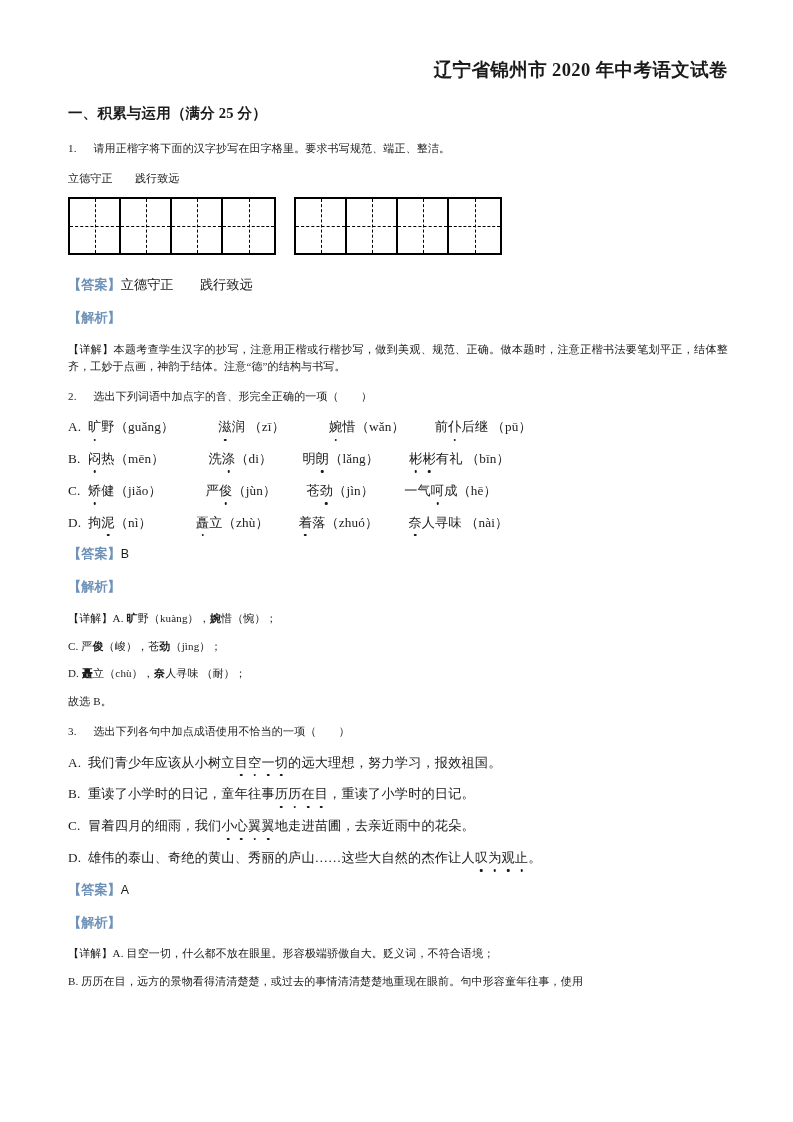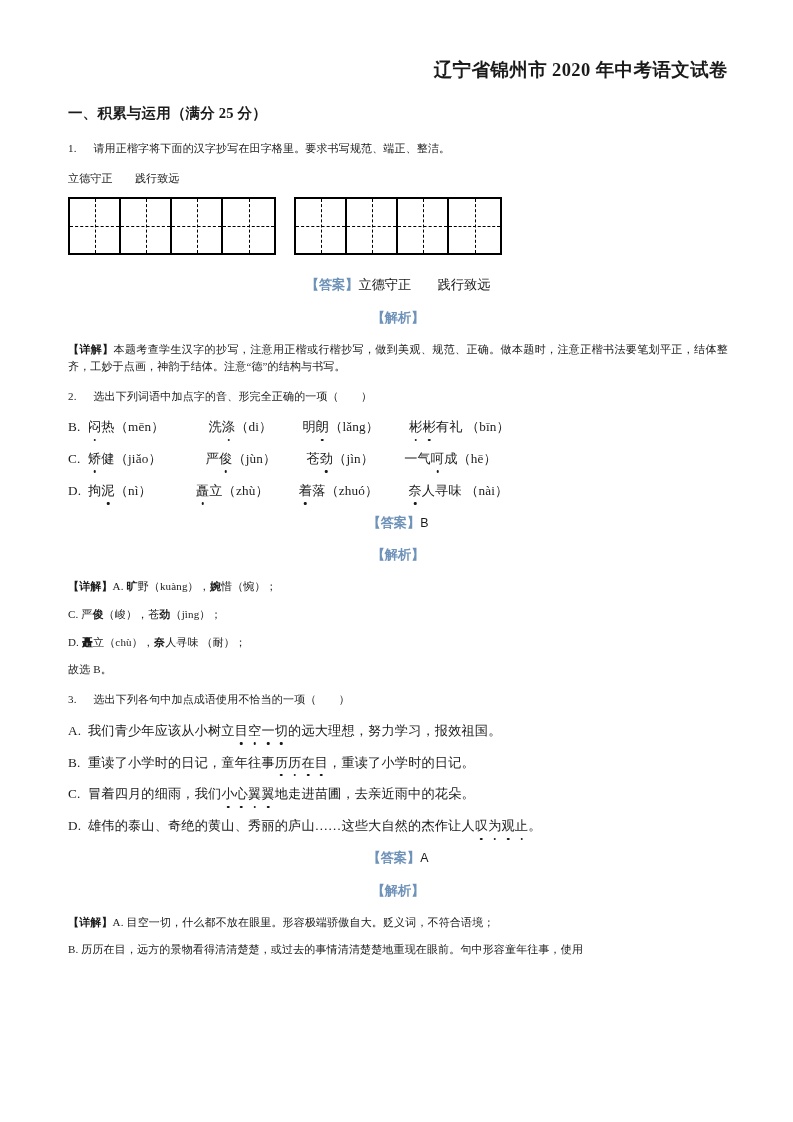--- a/index.html
+++ b/index.html
@@ -85,33 +85,32 @@
 
   
   .lbl-blue {
     color: #6e92b8;
     font-weight: bold;
   }
   .ans-line, .ana-line {
     font-size: 13.2px;
     line-height: 1.5;
     margin: 0 0 13px 0;
-    text-align: center;
   }
   .ans-val {
     color: #1a1a1a;
     font-family: "Liberation Sans", sans-serif;
     font-size: 12.4px;
   }
   .ans-val-serif {
     color: #1a1a1a;
     font-family: "Liberation Serif", serif;
     font-size: 13.2px;
   }
-  .detail-label { font-weight: bold; }
+  .detail-label { font-weight: normal; }
 
   
   .grid-wrap {
     display: flex;
     align-items: flex-start;
     margin: 6px 0 20px 0;
   }
   .tzg {
     display: flex;
     border: 2px solid #000;
@@ -182,20 +181,23 @@
 
     <div class="para">
       <span class="detail-label">【详解】</span><span>本题考查学生汉字的抄写，注意用正楷或行楷抄写，做到美观、规范、正确。做本题时，注意正楷书法要笔划平正，结体整齐，工妙于点画，神韵于结体。注意“德”的结构与书写。</span>
     </div>
 
     <div class="para">
       <span>2.</span>
       <span class="sp-s"></span><span>选出下列词语中加点字的音、形完全正确的一项（　　）</span>
     </div>
 
+    <div class="option">
+      <span class="opt-label">A.</span><span class="dotted">旷</span>野（guǎng）<span class="sp-l"></span><span class="dotted">滋</span>润 （zī）<span class="sp-l"></span><span class="dotted">婉</span>惜（wǎn）<span class="sp-m"></span>前<span class="dotted">仆</span>后继 （pū）
+    </div>
 
     <div class="option">
       <span class="opt-label">B.</span><span class="dotted">闷</span>热（mēn）<span class="sp-l"></span>洗<span class="dotted">涤</span>（di）<span class="sp-m"></span>明<span class="dotted">朗</span>（lǎng）<span class="sp-m"></span><span class="dotted">彬</span><span class="dotted">彬</span>有礼 （bīn）
     </div>
 
     <div class="option">
       <span class="opt-label">C.</span><span class="dotted">矫</span>健（jiǎo）<span class="sp-l"></span>严<span class="dotted">俊</span>（jùn）<span class="sp-m"></span>苍<span class="dotted">劲</span>（jìn）<span class="sp-m"></span>一气<span class="dotted">呵</span>成（hē）
     </div>
 
     <div class="option">

